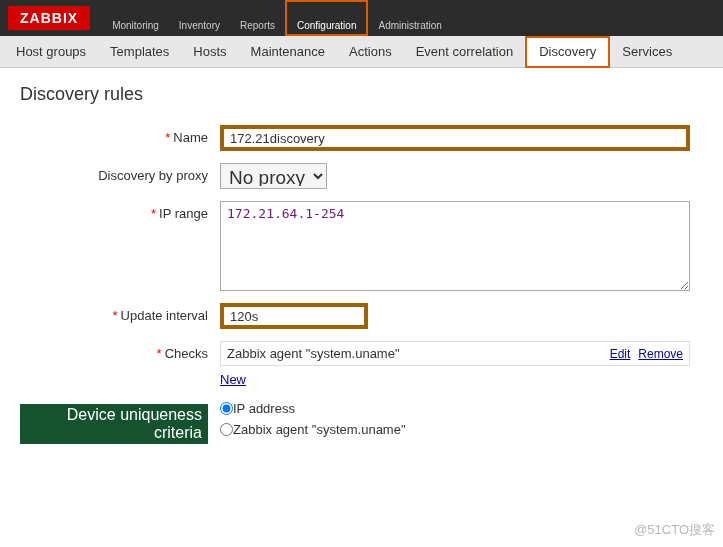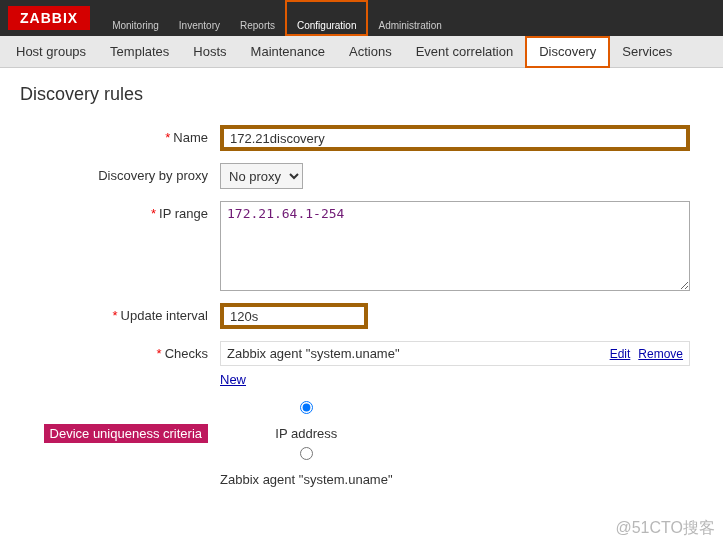--- a/index.html
+++ b/index.html
@@ -97,21 +97,21 @@
       outline: none;
     }
     .input-name { width: 470px; }
     .input-interval { width: 148px; }
 
     
     .form-select {
       height: 26px;
       border: 1px solid #aaa;
       padding: 2px 4px;
-      font-size: 13px;
+      font-size: 19px;
       color: #333;
       background: #f5f5f5;
       cursor: pointer;
     }
 
     
     .form-textarea {
       width: 470px;
       height: 90px;
       border: 1px solid #aaa;
@@ -147,49 +147,47 @@
       color: #00a;
       cursor: pointer;
       font-size: 13px;
       text-decoration: underline;
       display: inline-block;
       margin-top: 4px;
     }
 
     
     .highlighted-label {
-      background: #be185d;
+      background: #14532d;
       color: #fff;
       padding: 2px 6px;
-      font-size: 13px;
-      margin-top: 20px;
+      font-size: 16px;
     }
     .radio-group {
       display: flex;
       flex-direction: column;
       gap: 6px;
       padding-top: 2px;
     }
     .radio-item {
       display: flex;
       align-items: center;
-      gap: 12px;
-      font-size: 13px;
-      color: #333;
-      flex-direction: column;
+      gap: 0;
+      font-size: 13px;
+      color: #333;
     }
     .radio-item input[type=radio] { margin: 0; }
 
     
     .watermark {
       position: fixed;
       bottom: 8px;
       right: 8px;
       color: #999;
-      font-size: 16px;
+      font-size: 13px;
       opacity: 0.7;
     }
   </style>
 </head>
 <body>
 
 <div class="top-nav">
   <div class="zabbix-logo">ZABBIX</div>
   <div class="top-nav-item">Monitoring</div>
   <div class="top-nav-item">Inventory</div>

